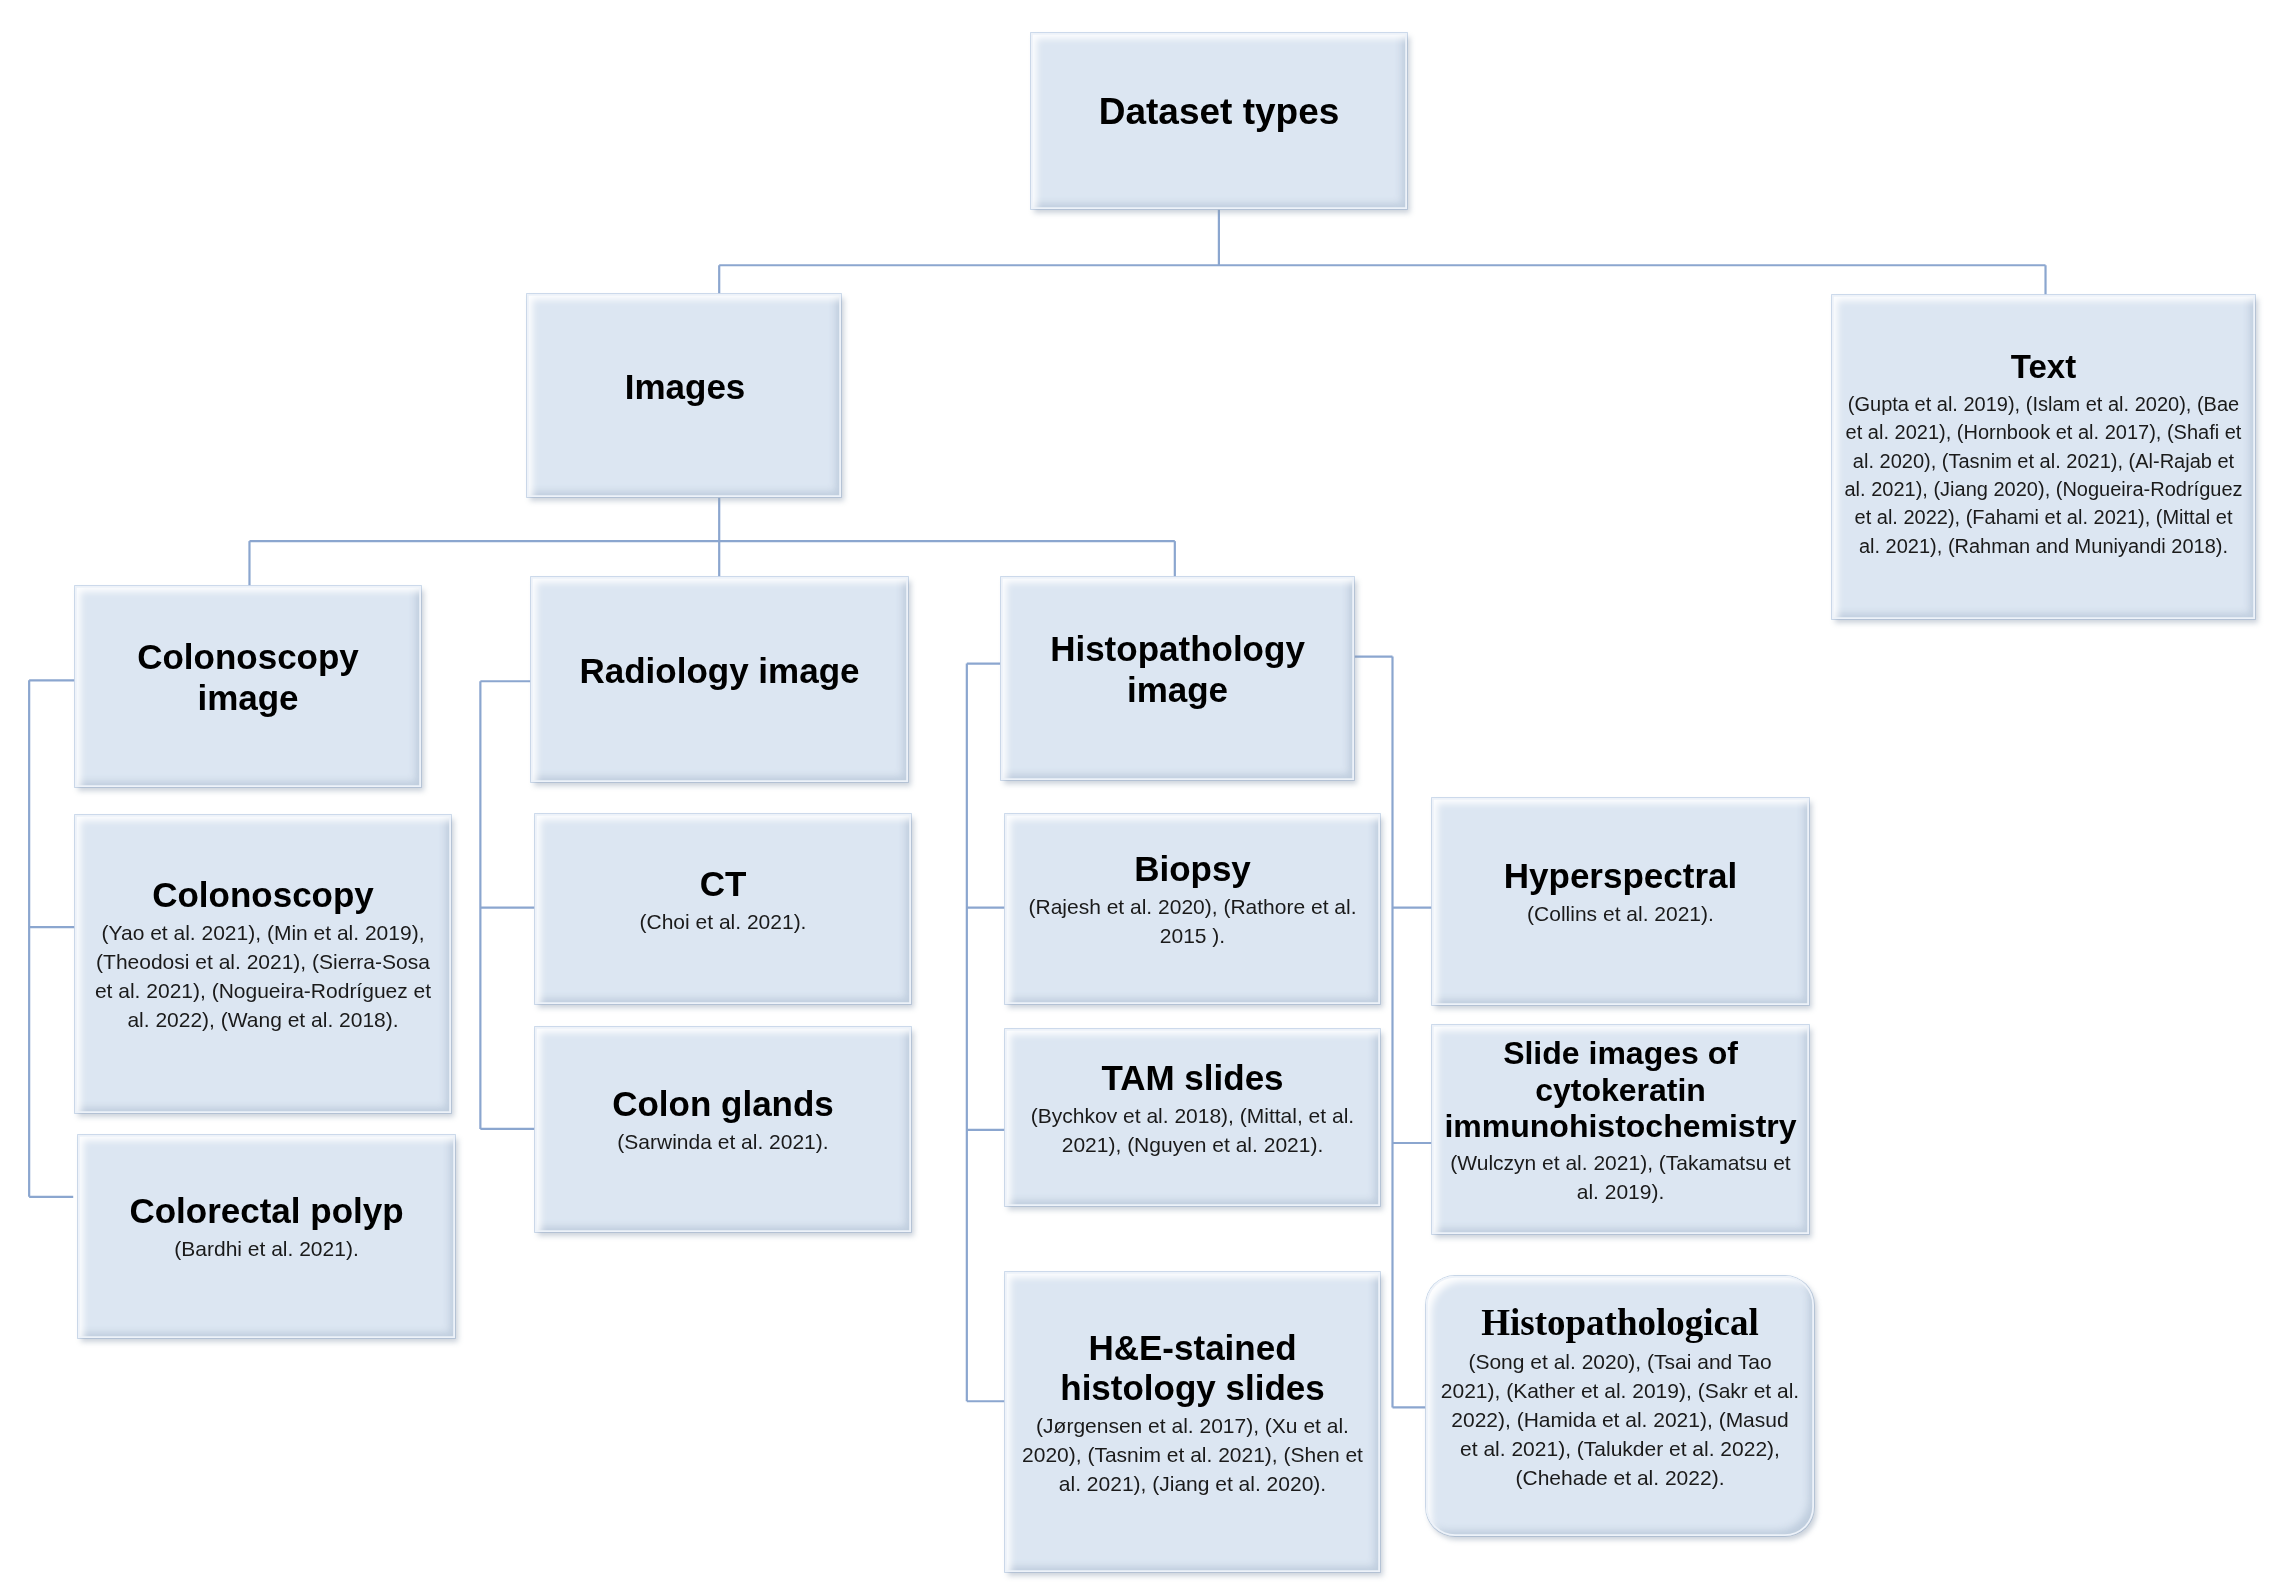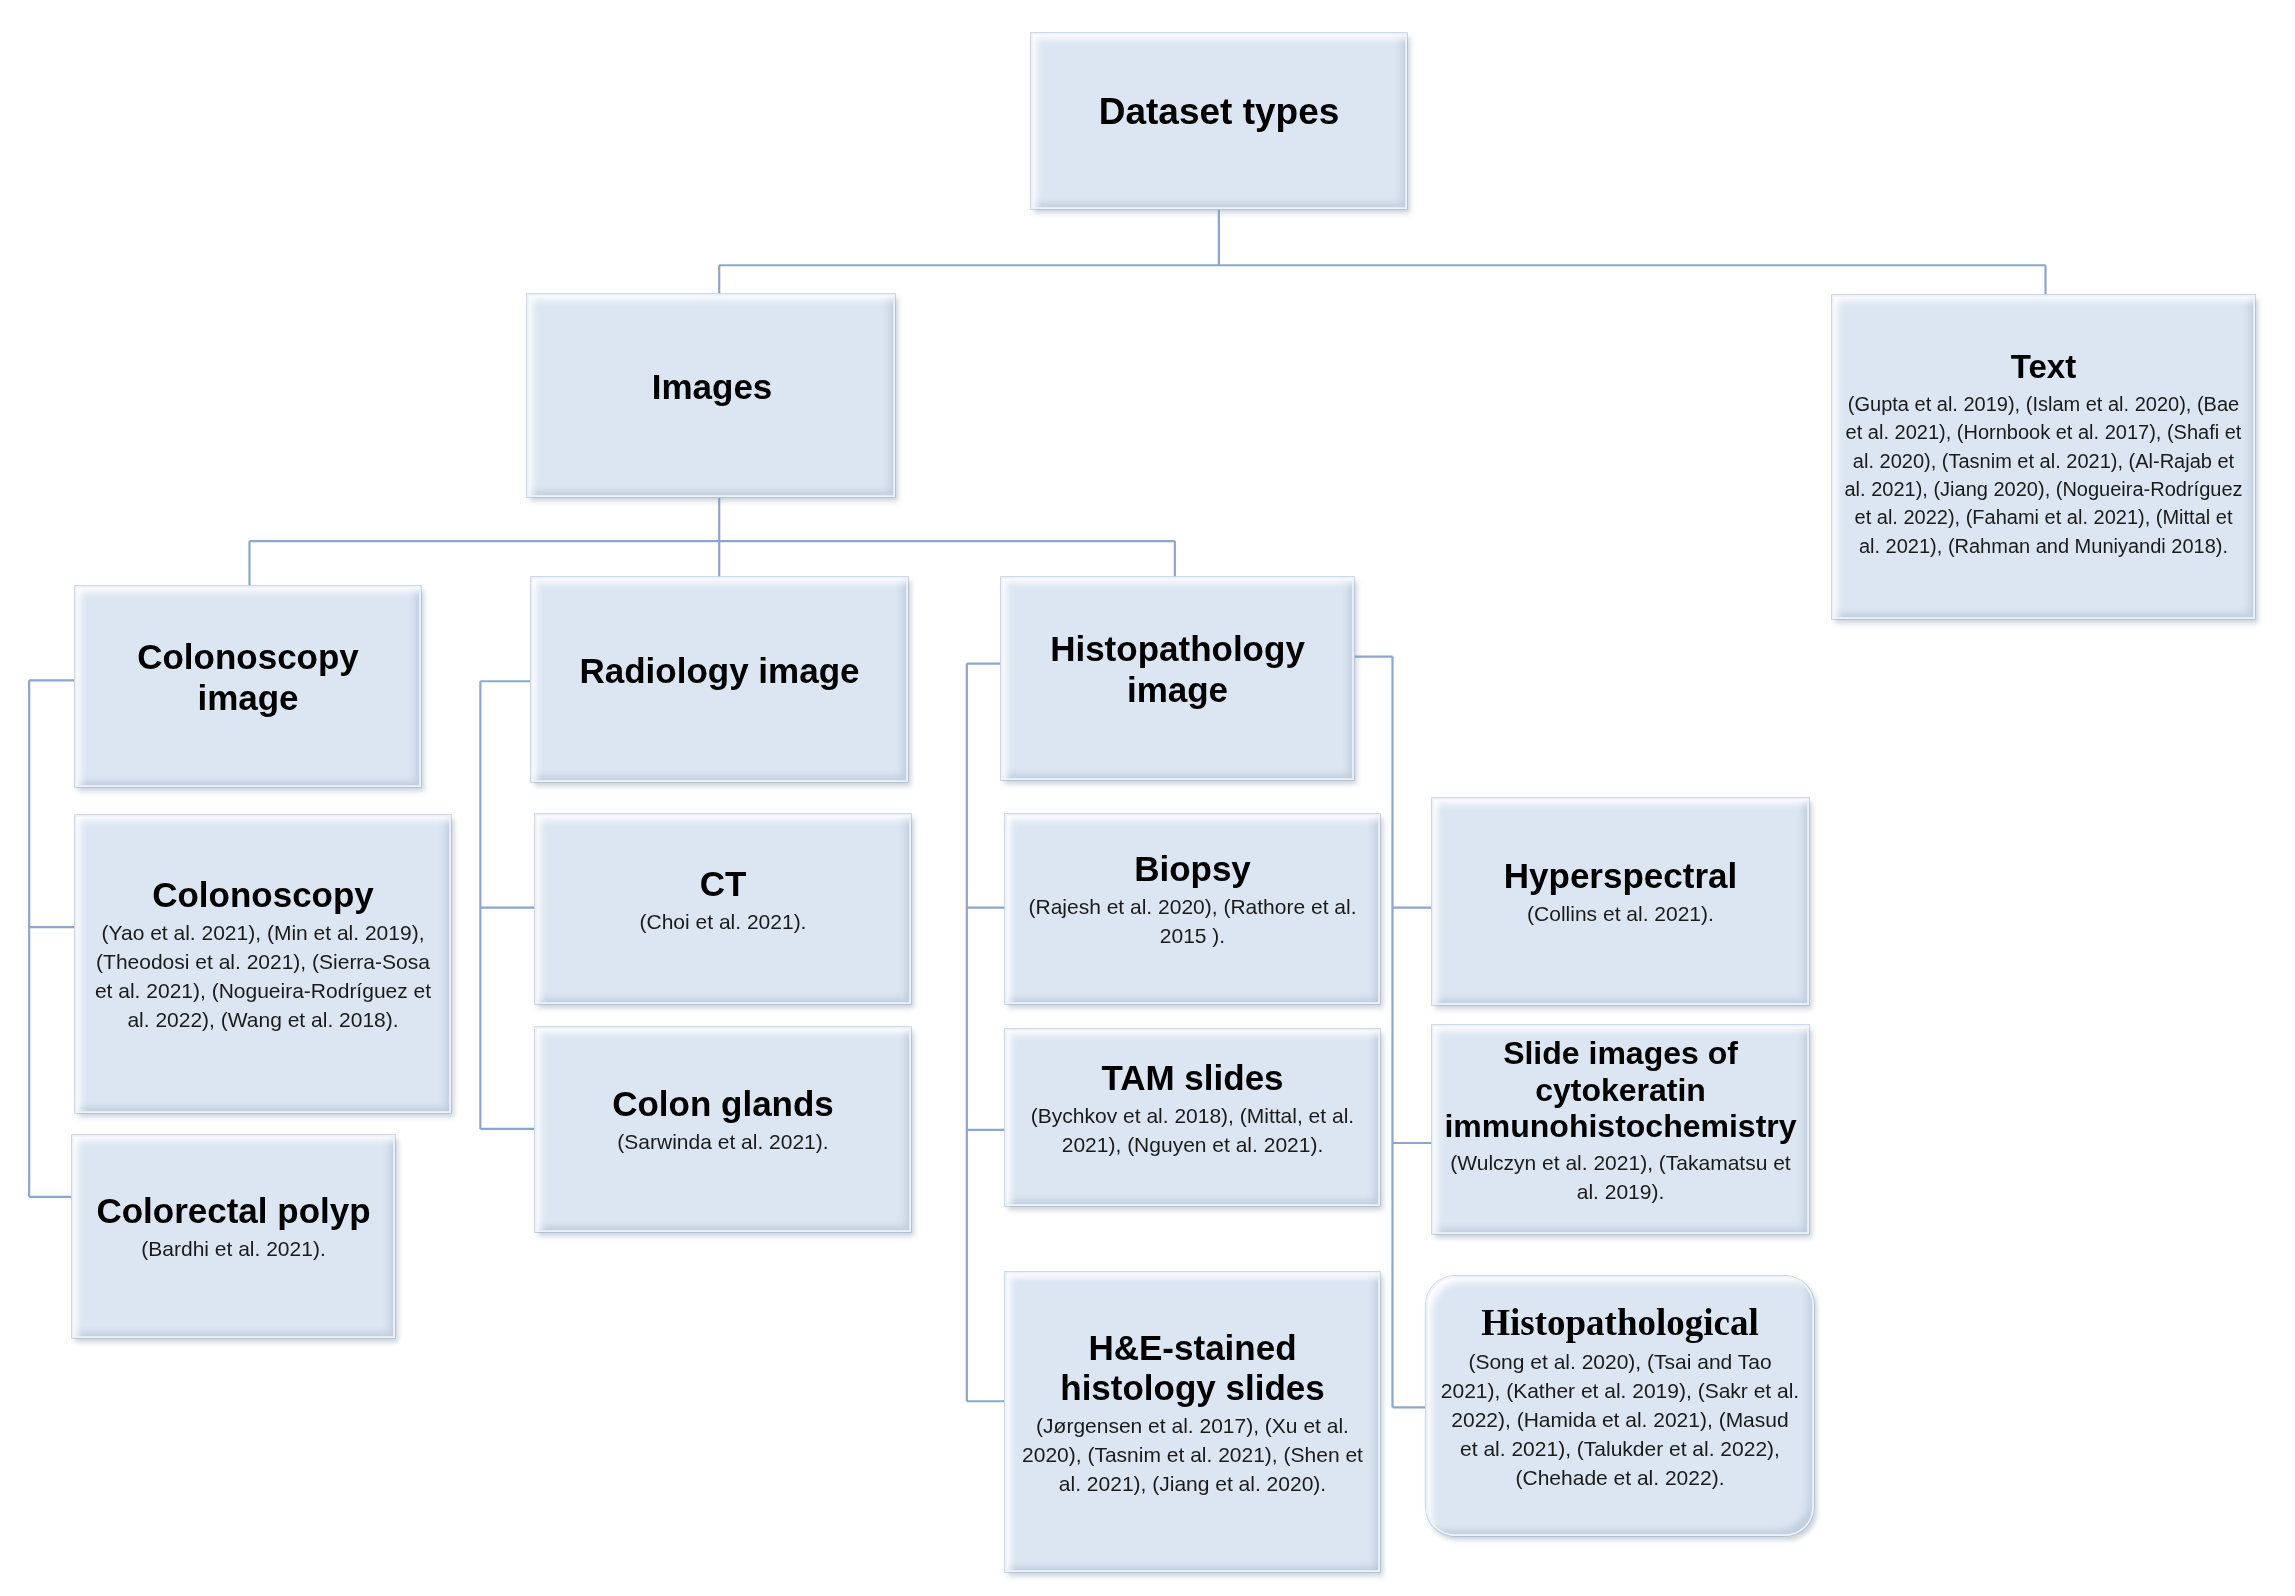--- a/index.html
+++ b/index.html
@@ -105,21 +105,21 @@
     <line class="wire" x1="1580" y1="745" x2="1580" y2="1597"></line>
     <line class="wire" x1="1580" y1="1030" x2="1626" y2="1030"></line>
     <line class="wire" x1="1580" y1="1297" x2="1626" y2="1297"></line>
     <line class="wire" x1="1580" y1="1597" x2="1619" y2="1597"></line>
   </svg>
 
   <div class="node" style="left:1031px;top:33px;width:376px;height:176px;text-align:center;">
     <div class="n-title t-xl">Dataset types</div>
   </div>
 
-  <div class="node" style="left:527px;top:294px;width:368px;height:203px;padding-left:16px;">
+  <div class="node" style="left:527px;top:294px;width:314px;height:203px;padding-left:16px;">
     <div class="n-title">Images</div>
   </div>
 
   <div class="node" style="left:1832px;top:295px;width:423px;height:324px;padding:7px 10.6px 12.3px 10.6px;">
     <div class="n-title t-md">Text</div>
     <div class="n-cite c-sm">(Gupta et al. 2019), (Islam et al. 2020), (Bae et al. 2021), (Hornbook et al. 2017), (Shafi et al. 2020), (Tasnim et al. 2021), (Al-Rajab et al. 2021),  (Jiang 2020), (Nogueira-Rodríguez et al. 2022), (Fahami et al. 2021), (Mittal et al. 2021), (Rahman and Muniyandi 2018).</div>
   </div>
 
   <div class="node" style="left:75px;top:586px;width:346px;height:201px;">
     <div class="n-title">Colonoscopy image</div>
@@ -131,21 +131,21 @@
 
   <div class="node" style="left:1001px;top:577px;width:353px;height:203px;">
     <div class="n-title">Histopathology image</div>
   </div>
 
   <div class="node" style="left:75px;top:815px;width:376px;height:298px;">
     <div class="n-title">Colonoscopy</div>
     <div class="n-cite">(Yao et al. 2021), (Min et al. 2019), (Theodosi et al. 2021), (Sierra-Sosa et al. 2021), (Nogueira-Rodríguez et al. 2022), (Wang et al. 2018).</div>
   </div>
 
-  <div class="node" style="left:72px;top:1135px;width:323px;height:203px;">
+  <div class="node" style="left:78px;top:1135px;width:377px;height:203px;">
     <div class="n-title">Colorectal polyp</div>
     <div class="n-cite">(Bardhi et al. 2021).</div>
   </div>
 
   <div class="node" style="left:535px;top:814px;width:376px;height:190px;">
     <div class="n-title">CT</div>
     <div class="n-cite">(Choi et al. 2021).</div>
   </div>
 
   <div class="node" style="left:535px;top:1027px;width:376px;height:205px;text-align:center;">

